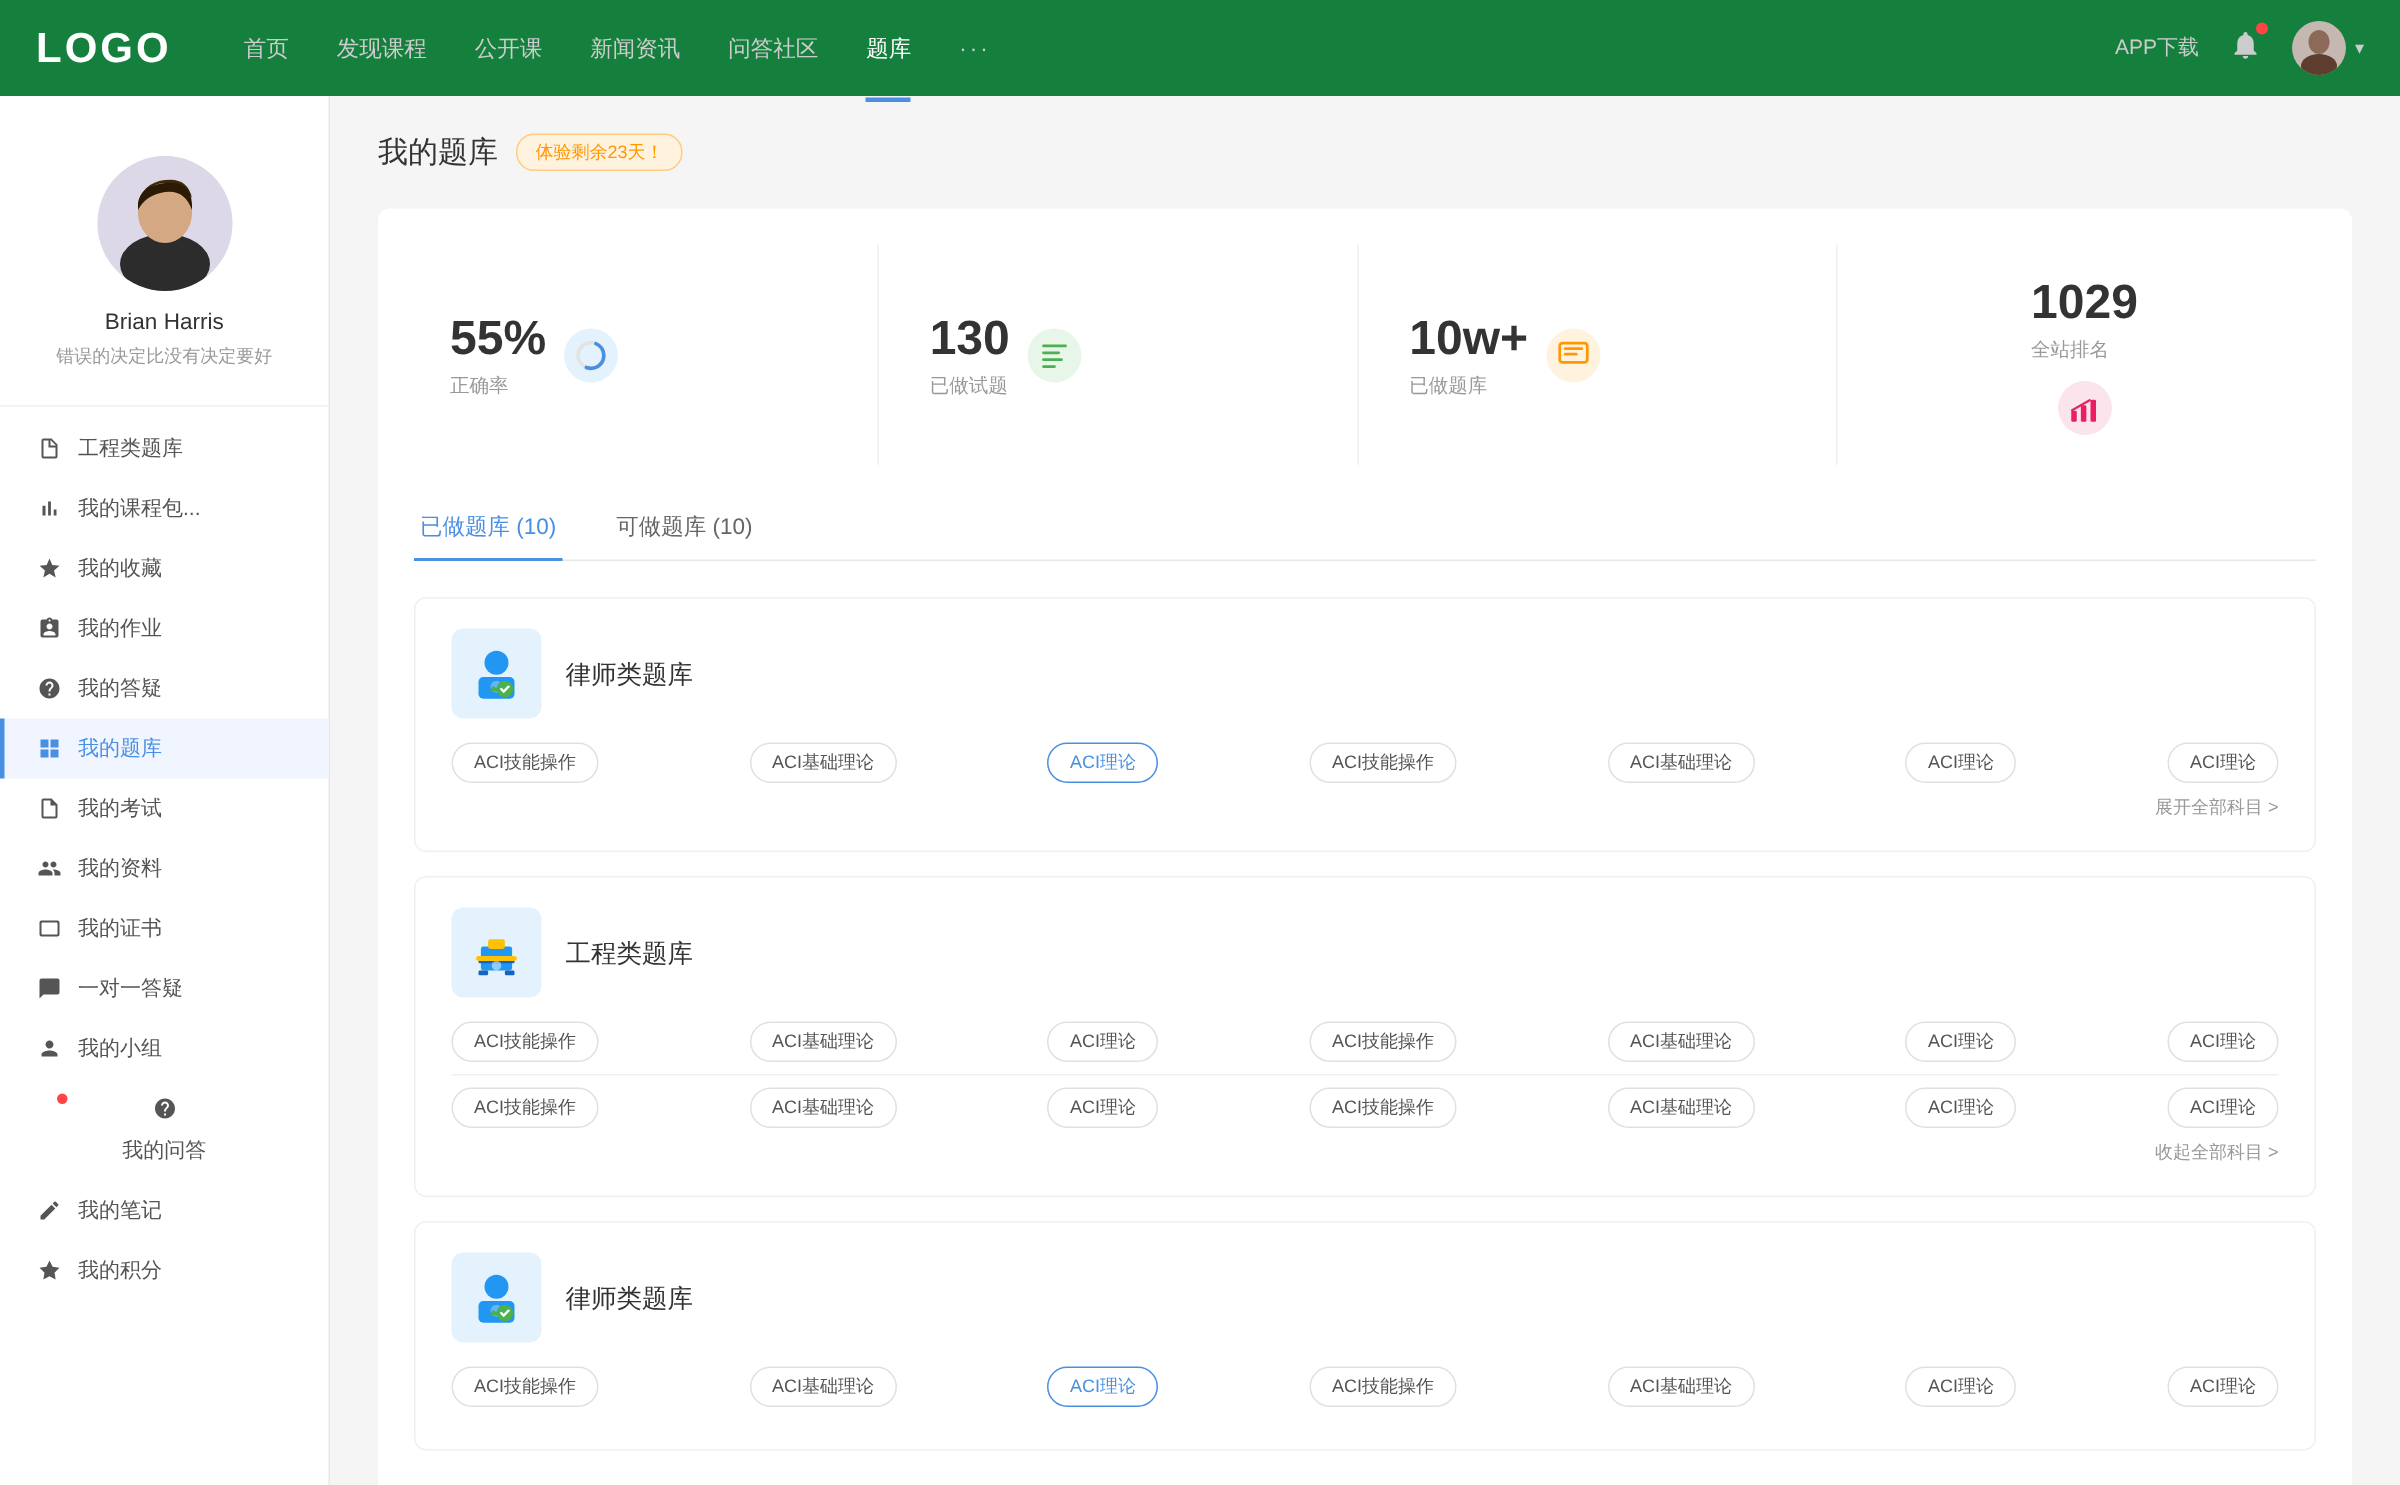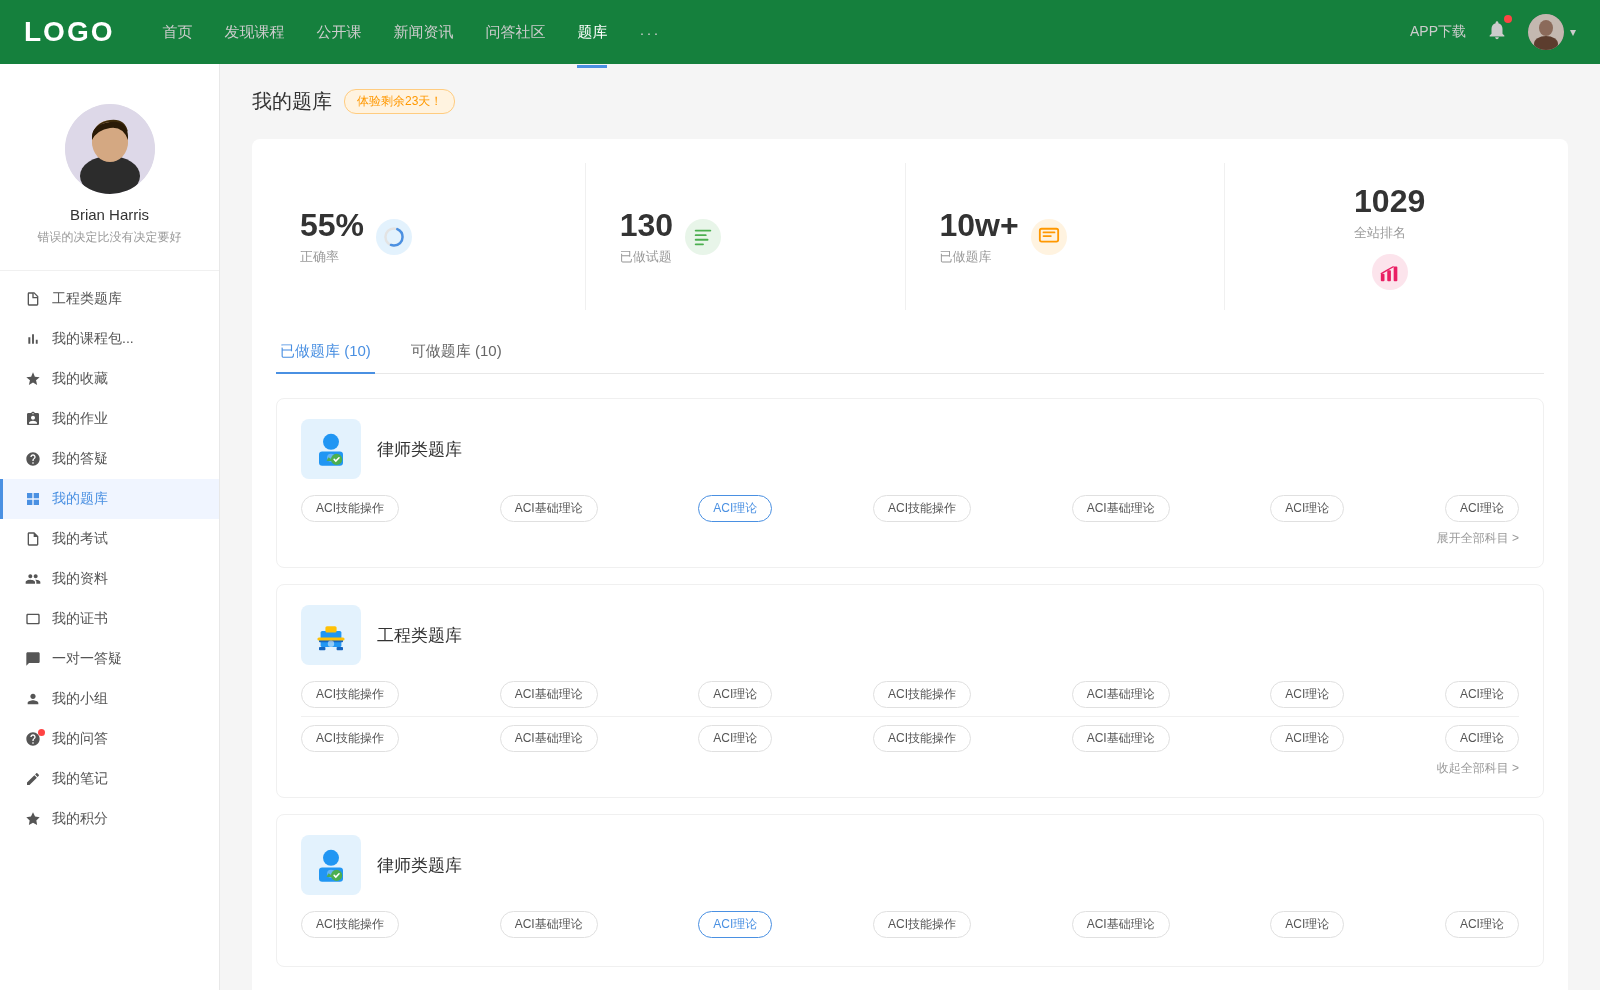--- a/index.html
+++ b/index.html
@@ -475,21 +475,21 @@
         <span>一对一答疑</span>
       </div>
       <div class="menu-item">
         <span class="menu-icon">
             <svg width="16" height="16" viewBox="0 0 24 24" fill="currentColor">
               <path d="M12 12c2.21 0 4-1.79 4-4s-1.79-4-4-4-4 1.79-4 4 1.79 4 4 4zm0 2c-2.67 0-8 1.34-8 4v2h16v-2c0-2.66-5.33-4-8-4z"></path>
             </svg>
           </span>
         <span>我的小组</span>
       </div>
-      <div class="menu-item" style="position:relative;">
+      <div class="menu-item" style="position:relative;flex-direction:column;">
         <span class="menu-icon">
             <svg width="16" height="16" viewBox="0 0 24 24" fill="currentColor">
               <path d="M12 2C6.48 2 2 6.48 2 12s4.48 10 10 10 10-4.48 10-10S17.52 2 12 2zm1 17h-2v-2h2v2zm2.07-7.75l-.9.92C13.45 12.9 13 13.5 13 15h-2v-.5c0-1.1.45-2.1 1.17-2.83l1.24-1.26c.37-.36.59-.86.59-1.41 0-1.1-.9-2-2-2s-2 .9-2 2H8c0-2.21 1.79-4 4-4s4 1.79 4 4c0 .88-.36 1.68-.93 2.25z"></path>
             </svg>
           </span>
         <span>我的问答</span>
         <span style="width:7px;height:7px;background:#ff4444;border-radius:50%;position:absolute;top:10px;left:38px;"></span>
       </div>
       <div class="menu-item">
         <span class="menu-icon">

